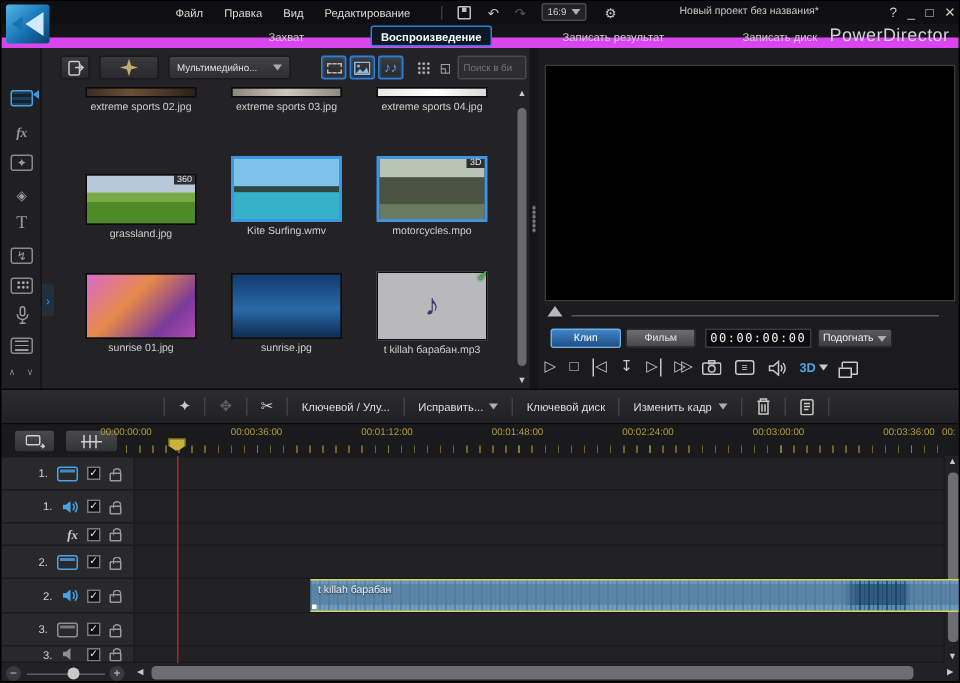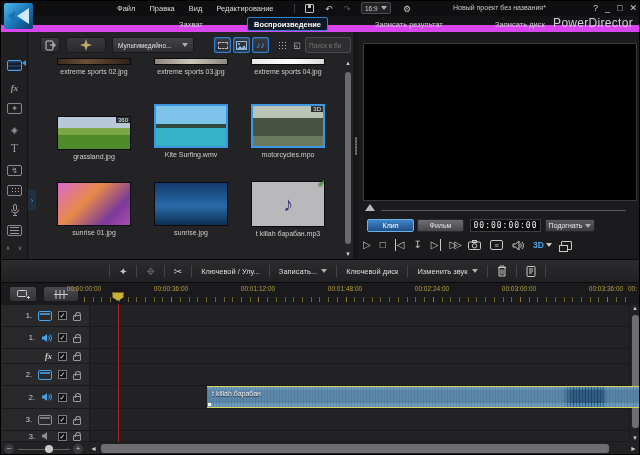--- a/index.html
+++ b/index.html
@@ -371,28 +371,28 @@
     <span class="et-sep" style="margin-left:108px"></span>
     <span class="et-ico">✦</span>
     <span class="et-sep"></span>
     <span class="et-ico dim2">✥</span>
     <span class="et-sep"></span>
     <span class="et-ico">✂</span>
     <span class="et-sep"></span>
     <span class="et-label">Ключевой / Улу...</span>
     <span class="et-sep"></span>
     <span class="et-label">
-      <span>Записать...</span>
+      <span>Исправить...</span>
       <span class="caret-dn"></span>
     </span>
     <span class="et-sep"></span>
     <span class="et-label">Ключевой диск</span>
     <span class="et-sep"></span>
     <span class="et-label">
-      <span>Изменить звук</span>
+      <span>Изменить кадр</span>
       <span class="caret-dn"></span>
     </span>
     <span class="et-sep"></span>
     <span>
       <svg class="icon-svg" width="10" height="12" viewBox="0 0 10 12">
           <path d="M1 2.5h8M3 2.5V1h4v1.5M2 3v8h6V3M4 4.5v5M6 4.5v5" fill="none" stroke="#c9c9c9"></path>
         </svg>
     </span>
     <span class="et-sep"></span>
     <span>

